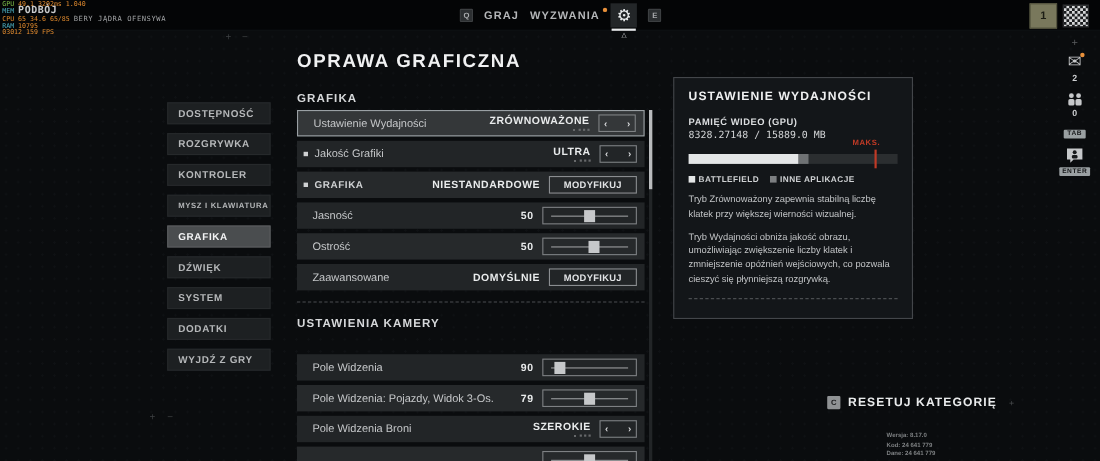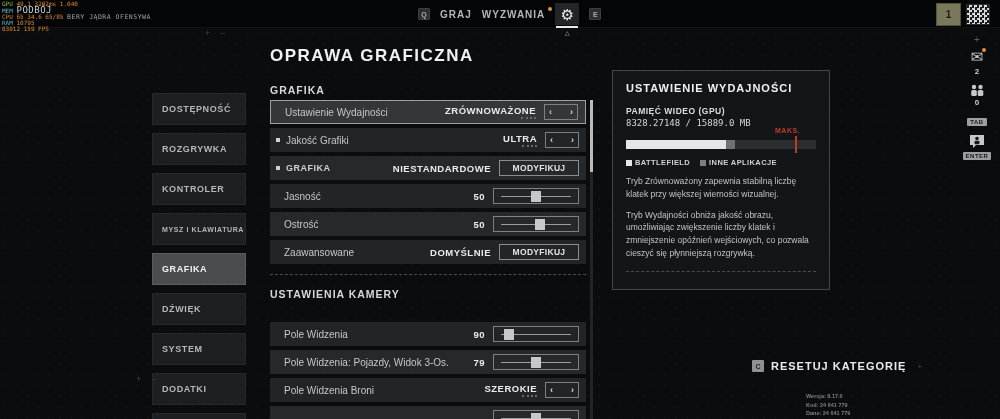--- a/index.html
+++ b/index.html
@@ -13,21 +13,21 @@
   #app::before{
     content:""; position:absolute; inset:28px 0 0 0;
     background-image:radial-gradient(#14171a 1px, transparent 1px);
     background-size:11px 11px; opacity:.5; pointer-events:none;
   }
   
   .topbar{ position:absolute; top:0; left:0; width:1000px; height:28px; background:#040506; border-bottom:1px solid #101214;}
   .perf{ position:absolute; top:1px; left:2px; font-family:"DejaVu Sans Mono", monospace; font-size:6px; line-height:6px; }
   .perf .row{ white-space:nowrap; }
   .k-green{ color:#7ec04a; } .k-cyan{ color:#4fb6c9; } .k-org{ color:#e08a2e; }
-  .mode{ color:#c9cbcd; font-weight:normal; font-size:9px; letter-spacing:.5px;margin-top:12px; }
+  .mode{ color:#c9cbcd; font-weight:bold; font-size:9px; letter-spacing:.5px;margin-top:12px; }
   .subtitle{ color:#9fa1a3; font-size:6.5px; letter-spacing:.5px; }
   .nav{ position:absolute; top:0; left:418px; height:28px; display:flex; align-items:center; gap:10px; }
   .keybadge{ background:#2c2f31; color:#a9abad; border:1px solid #3c3f41; font-size:7px; font-weight:bold;
     width:12px; height:12px; display:inline-flex; align-items:center; justify-content:center; border-radius:1px;}
   .navitem{ font-size:10px; font-weight:bold; letter-spacing:1px; color:#b4b6b8; position:relative;}
   .navdot{ position:absolute; top:-2px; right:-7px; width:4px; height:4px; border-radius:50%; background:#e8903a;}
   .gear-tab{ position:relative; width:24px; height:22px; display:flex; align-items:center; justify-content:center; background:#232628;}
   .gear-glyph{ color:#eceeef; font-size:15px; line-height:15px;}
   .gear-underline{ position:absolute; left:1px; bottom:-3px; width:22px; height:2px; background:#e8eaec;}
   .gear-caret{ position:absolute; left:50%; bottom:-11px; transform:translateX(-50%); color:#c8cacc; font-size:6px;}
@@ -38,21 +38,21 @@
   
   .rail{ position:absolute; right:8px; top:34px; width:30px; display:flex; flex-direction:column; align-items:center;}
   .rail .plus{ color:#5a5d5f; font-size:10px; height:14px;}
   .rail-ico{ position:relative; color:#c6c8ca; }
   .mail-glyph{ font-size:15px; line-height:16px;}
   .notif{ position:absolute; top:0; right:-3px; width:4px; height:4px; border-radius:50%; background:#e8903a;}
   .rail-count{ font-size:8px; color:#cfd1d3; font-weight:bold; margin:1px 0 8px;}
   .badge-lite{ background:#9aa0a2; color:#17181a; font-size:6px; font-weight:bold; padding:1px 3px; border-radius:1px; margin:3px 0 8px; letter-spacing:.5px;}
   
   .sidebar{ position:absolute; left:152px; top:93px; width:94px; display:flex; flex-direction:column; gap:8px;}
-  .side-btn{ height:32px; background:#1d2022; border:1px solid #26292b; color:#b5b7b9;
+  .side-btn{ height:20px; background:#1d2022; border:1px solid #26292b; color:#b5b7b9;
     font-size:9px; font-weight:bold; letter-spacing:.6px; display:flex; align-items:center; padding-left:9px; white-space:nowrap;}
   .side-btn.small{ font-size:7px; }
   .side-btn.active{ background:#4a4d4f; color:#f2f3f4; border-color:#5a5d5f;}
   
   .main-title{ position:absolute; left:270px; top:46px; font-size:17px; font-weight:bold; letter-spacing:1.5px; color:#f0f1f2;}
   .sec-label{ position:absolute; left:270px; font-size:10.5px; font-weight:bold; letter-spacing:1px; color:#d6d8da;}
   .rows{ position:absolute; left:270px; top:100px; width:316px; display:flex; flex-direction:column;}
   .srow{ height:24px; margin-bottom:4px; background:#222527; display:flex; align-items:center; padding:0 7px 0 14px;}
   .srow.alt{ background:#26292b; }
   .srow.sel{ background:#343739; border:1px solid #9aa0a4; }

